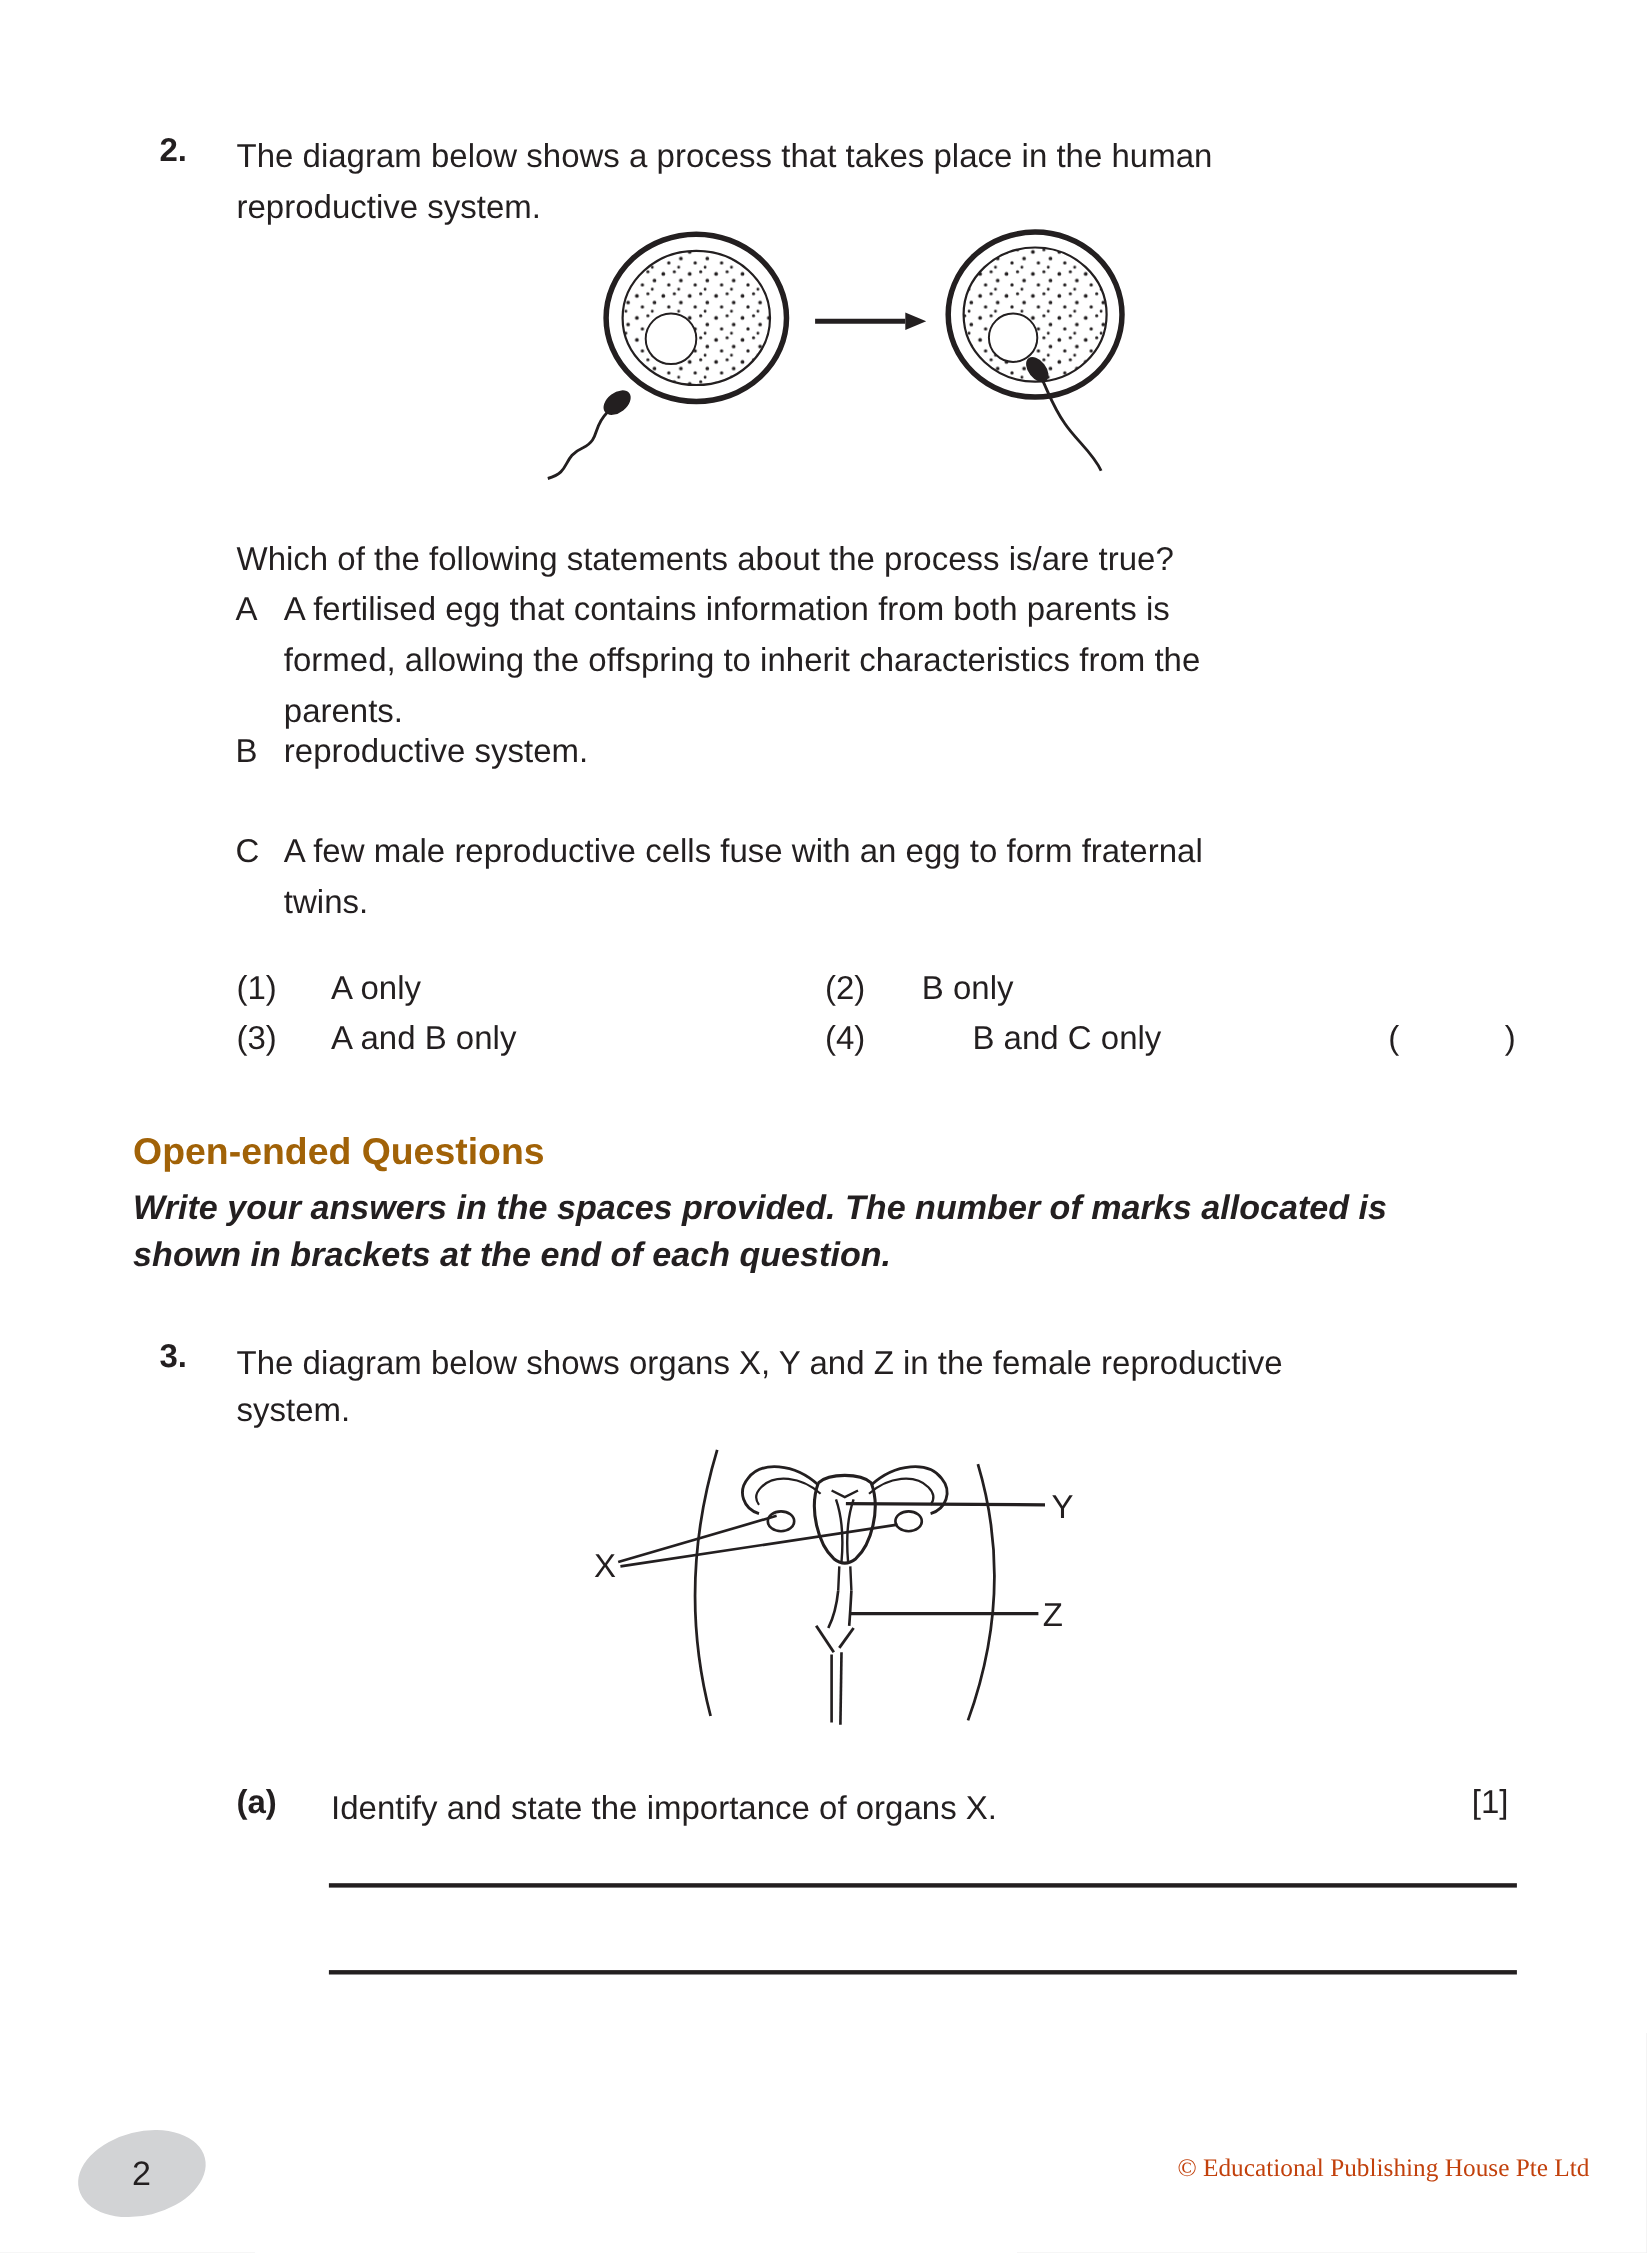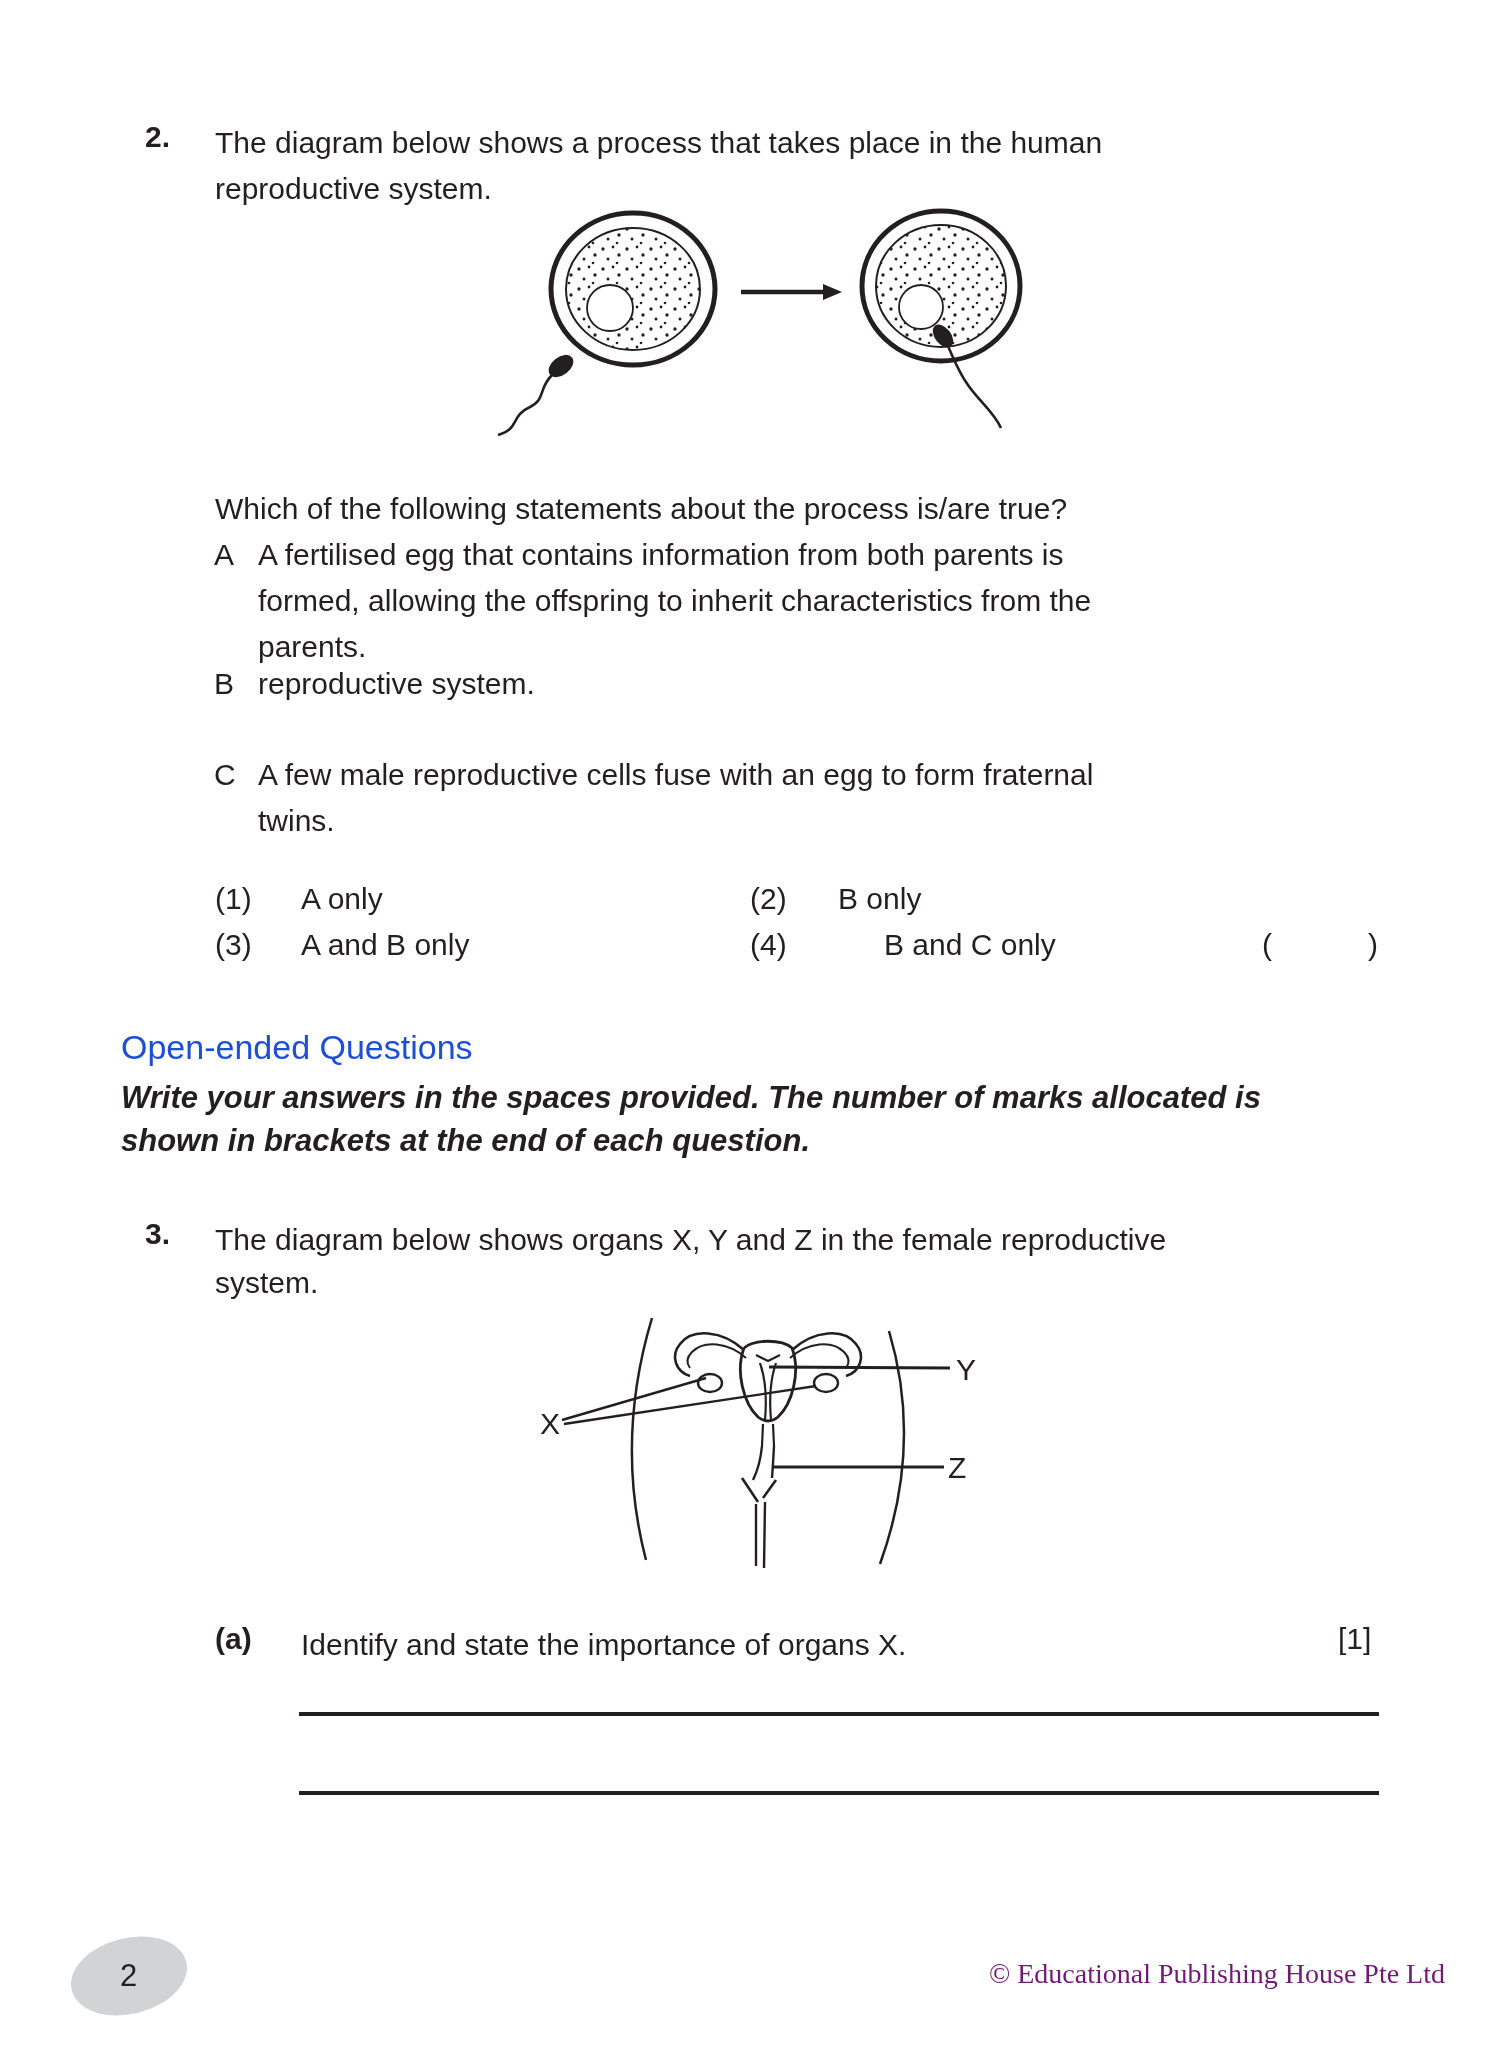--- a/index.html
+++ b/index.html
@@ -14,41 +14,41 @@
   }
   .abs { position:absolute; }
   .body-text { font-size:30px; line-height:46px; white-space:nowrap; }
   .qnum { font-size:30px; font-weight:bold; white-space:nowrap; }
   .stmt { position:absolute; left:214px; }
   .stmt .letter { position:absolute; left:0; top:0; }
   .stmt .lines { margin-left:44px; }
   .stmt .lines div { font-size:30px; line-height:46px; white-space:nowrap; }
   .opt-num, .opt-label { font-size:30px; white-space:nowrap; }
   .section-heading {
-    font-size:34px; font-weight:normal; color:#1d4ed8; white-space:nowrap;
+    font-size:34px; font-weight:bold; color:#a16207; white-space:nowrap;
   }
   .instructions { font-size:31px; font-weight:bold; font-style:italic; white-space:nowrap; }
   .answer-line {
     position:absolute; left:299px; width:1080px; height:0;
     border-top:4px solid #231f20;
   }
   .marks { font-size:30px; white-space:nowrap; }
   .bracket { font-size:30px; white-space:nowrap; }
   .page-badge {
     position:absolute; left:70px; top:1938px;
     width:118px; height:76px;
     background:#d2d3d5; border-radius:50%;
     transform:rotate(-14deg);
     display:flex; align-items:center; justify-content:center;
   }
   .page-badge span { font-size:31px; color:#231f20; transform:rotate(14deg); }
   .copyright {
     position:absolute; right:52px; top:1958px;
     font-family:"Liberation Serif", serif;
-    font-size:28px; color:#701a75; white-space:nowrap;
+    font-size:23px; color:#c2410c; white-space:nowrap;
   }
   svg .ink { stroke:#231f20; fill:none; }
   svg text { font-family:"Liberation Sans", sans-serif; fill:#231f20; }
 </style>
 </head>
 <body>
 
 <div class="page">
 
   <div>

